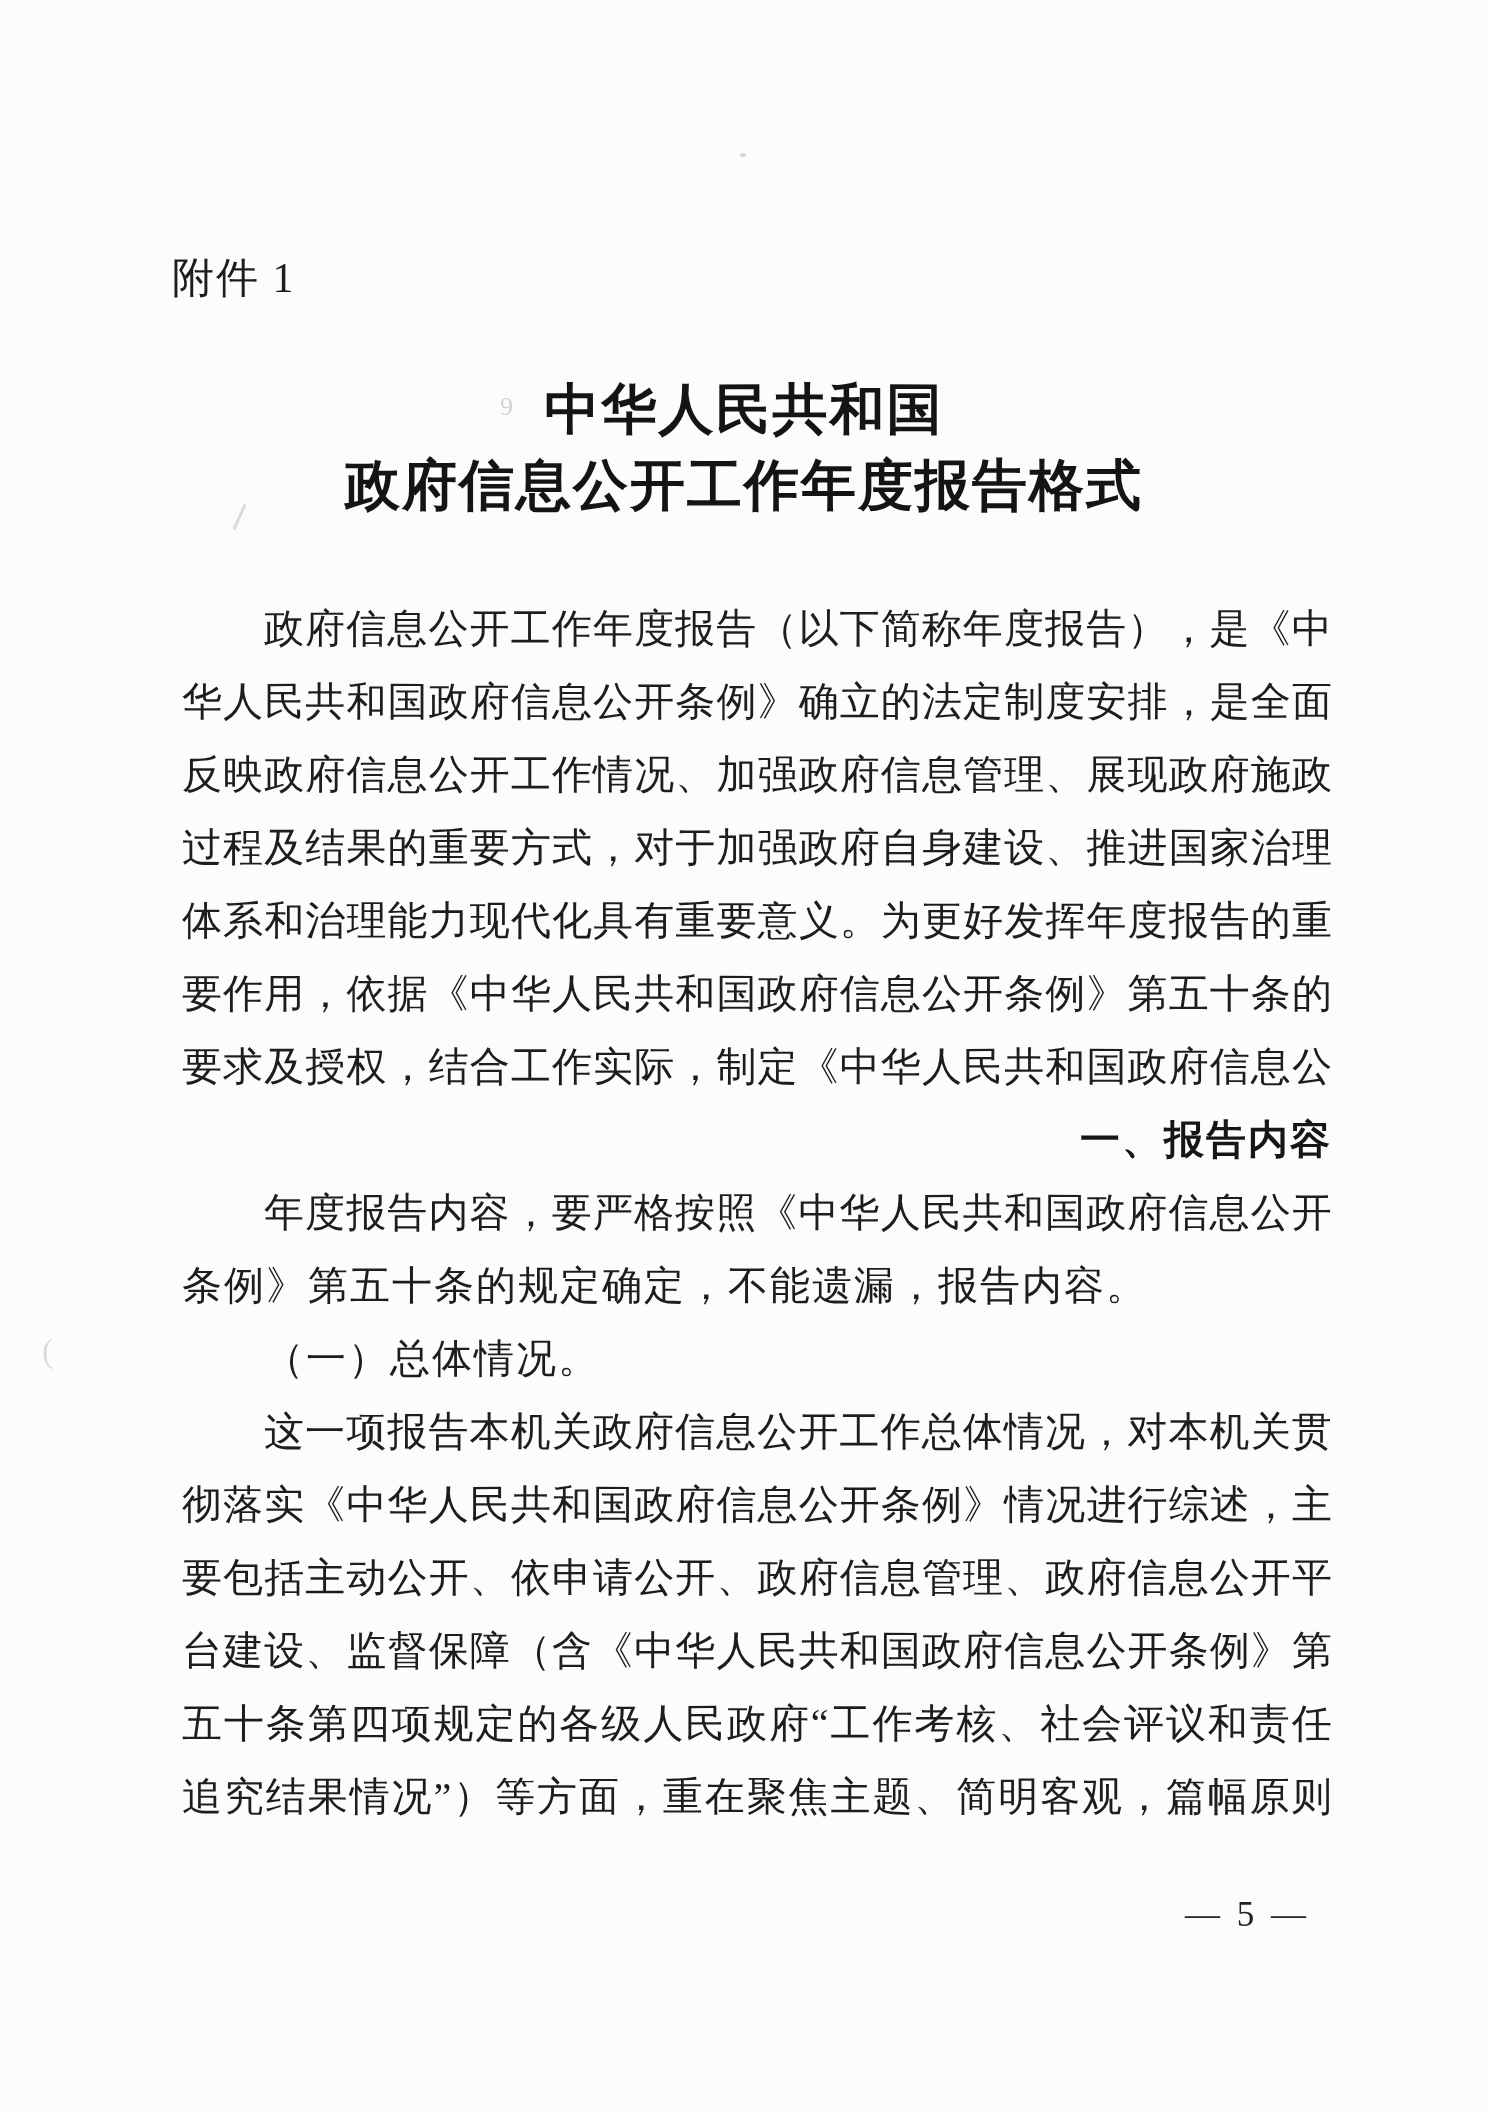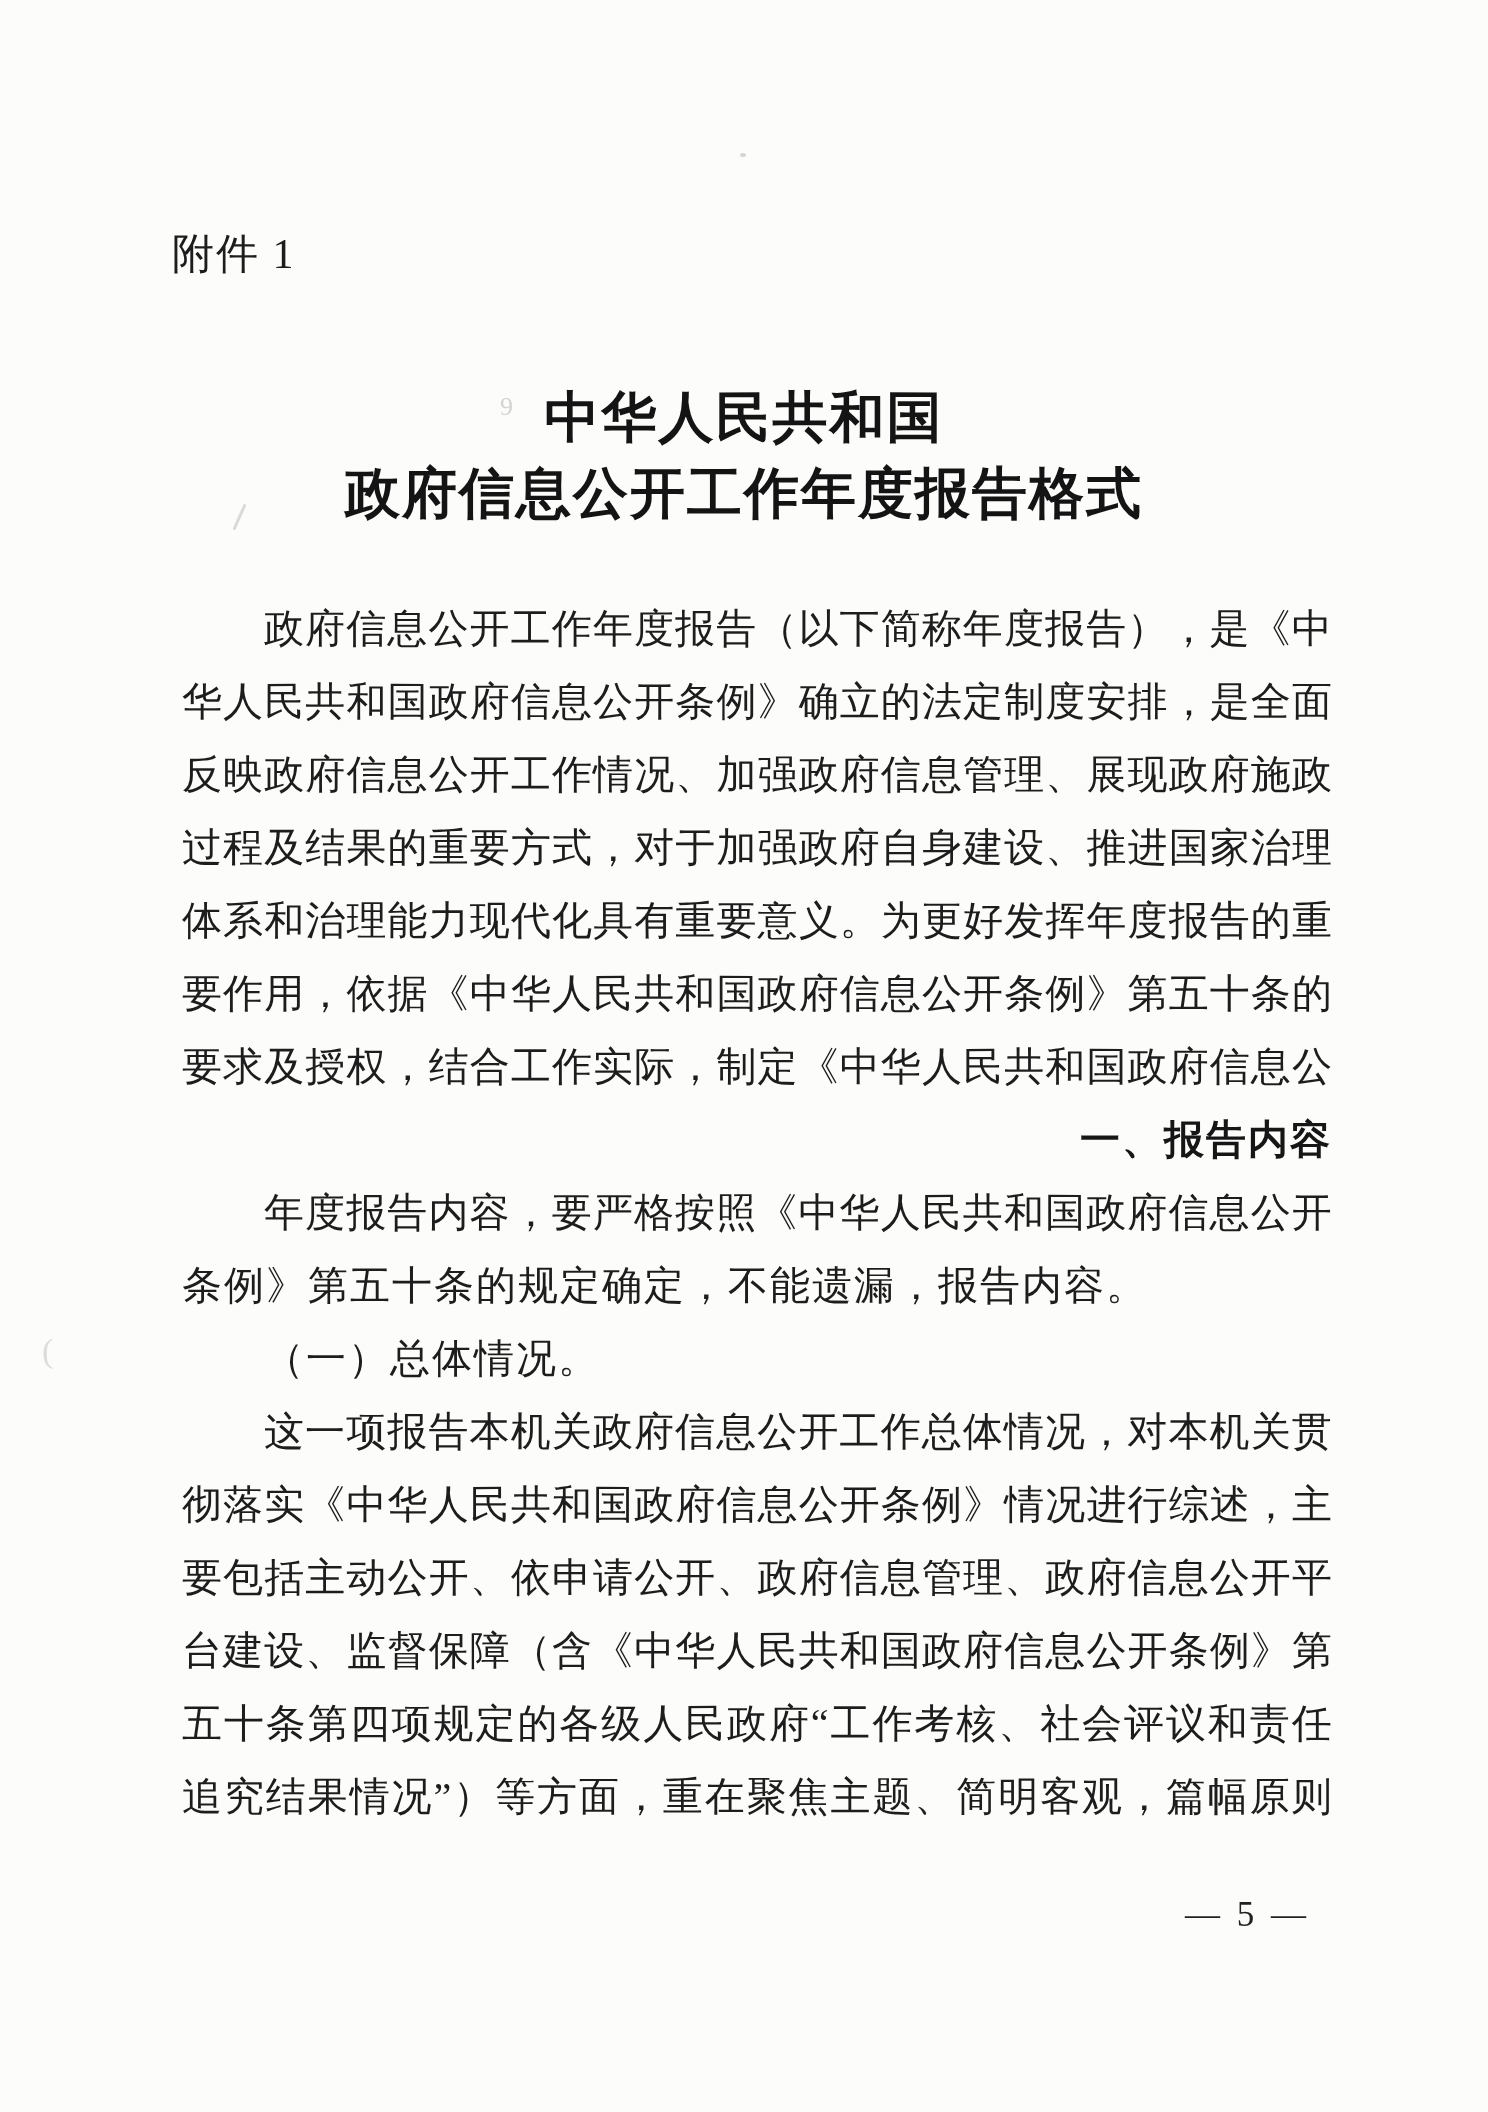--- a/index.html
+++ b/index.html
@@ -12,31 +12,31 @@
     background: #fcfcfa;
     color: #1d1d1d;
     font-family: "Liberation Serif", serif;
     overflow: hidden;
   }
 
   
   .attachment-label {
     position: absolute;
     left: 172px;
-    top: 228px;
+    top: 252px;
     font-size: 42px;
     line-height: 52px;
     letter-spacing: 2px;
   }
 
   
   .doc-title {
     position: absolute;
     left: 0;
-    top: 380px;
+    top: 372px;
     width: 100%;
     text-align: center;
     font-weight: 700;
     color: #141414;
   }
   .doc-title .title-line {
     font-size: 55px;
     line-height: 76px;
     letter-spacing: 2px;
   }

